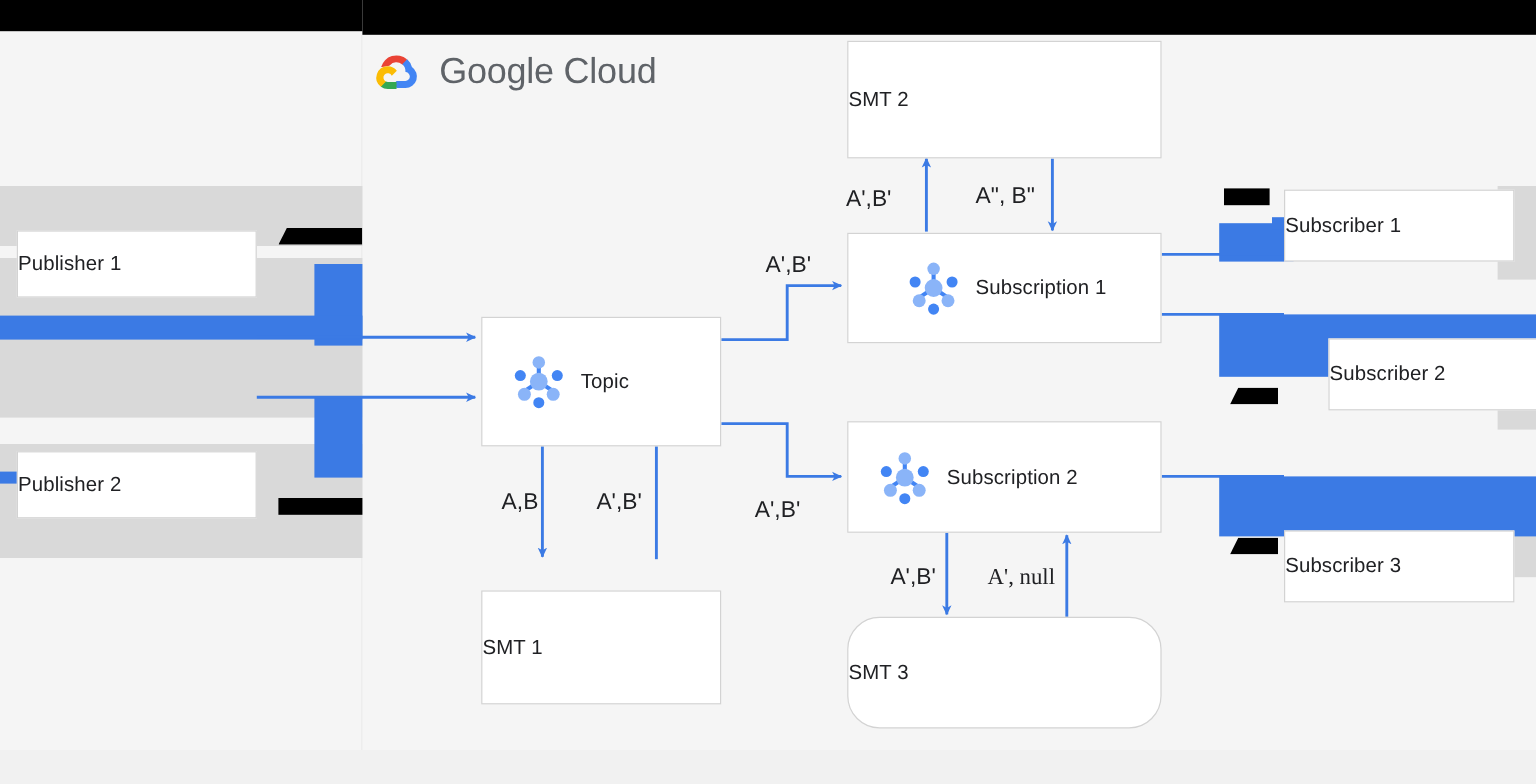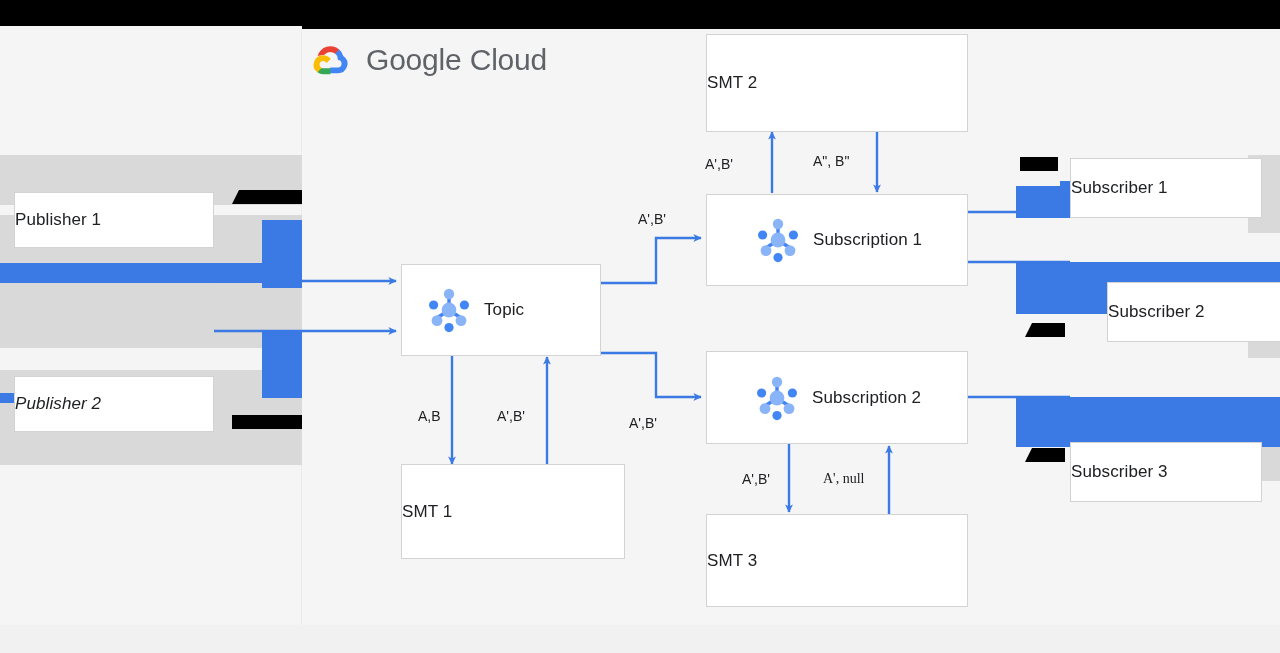--- a/index.html
+++ b/index.html
@@ -48,21 +48,21 @@
   .node.with-icon .label{margin-left:6px;}
   .pubsub-icon{
     width:58px;height:58px;
     margin-left:18px;
     flex:0 0 auto;
   }
 
   
   .edge-label{
     position:absolute;
-    font-size:14px;
+    font-size:19px;
     color:#202124;
     white-space:nowrap;
   }
   svg.wires{position:absolute;left:0;top:0;width:1280px;height:653px;overflow:visible;}
 
   
   .gc-logo{position:absolute;left:310px;top:40px;display:flex;align-items:center;}
   .gc-logo .mark{width:44px;height:40px;flex:0 0 auto;}
   .gc-logo .wordmark{
     margin-left:12px;
@@ -158,45 +158,45 @@
         <path d="M14.3 14.7A10.4 10.4 0 0 0 8.1 33.4l4.6-4.7a4 4 0 1 1 5.3-5.3l4.6-4.6a10.3 10.3 0 0 0-8.3-4.1z" fill="#fbbc04"></path>
       </svg>
     </span>
     <span class="wordmark">Google Cloud</span>
   </div>
 
   <div class="node" style="left:14px;top:192px;width:200px;height:56px;">
     <span class="label">Publisher 1</span>
   </div>
 
-  <div class="node" style="left:14px;top:376px;width:200px;height:56px;font-style:italic;">
+  <div class="node" style="left:14px;top:376px;width:200px;height:56px;">
     <span class="label">Publisher 2</span>
   </div>
 
-  <div class="node with-icon" style="left:401px;top:264px;width:200px;height:92px;">
+  <div class="node with-icon" style="left:401px;top:264px;width:200px;height:108px;">
     <span class="pubsub-icon">
       <svg viewBox="0 0 58 58" width="58" height="58" aria-hidden="true">
         <g stroke="#4285f4" stroke-width="3.4" stroke-linecap="round">
           <line x1="29" y1="29" x2="29" y2="16"></line>
           <line x1="29" y1="29" x2="41" y2="37"></line>
           <line x1="29" y1="29" x2="17" y2="37"></line>
         </g>
         <circle cx="29" cy="29" r="7.4" fill="#8ab4f8"></circle>
         <circle cx="29" cy="13" r="5.2" fill="#8ab4f8"></circle>
         <circle cx="13.6" cy="24" r="4.6" fill="#4285f4"></circle>
         <circle cx="44.4" cy="24" r="4.6" fill="#4285f4"></circle>
         <circle cx="17" cy="39.6" r="5.4" fill="#8ab4f8"></circle>
         <circle cx="41" cy="39.6" r="5.4" fill="#8ab4f8"></circle>
         <circle cx="29" cy="46.6" r="4.6" fill="#4285f4"></circle>
       </svg>
     </span>
     <span class="label">Topic</span>
   </div>
 
-  <div class="node" style="left:401px;top:464px;width:224px;height:95px;">
+  <div class="node" style="left:401px;top:492px;width:200px;height:95px;">
     <span class="label">SMT 1</span>
   </div>
 
   <div class="node" style="left:706px;top:34px;width:262px;height:98px;">
     <span class="label">SMT 2</span>
   </div>
 
   <div class="node with-icon" style="left:706px;top:194px;width:262px;height:92px;padding-left:24px;">
     <span class="pubsub-icon">
       <svg viewBox="0 0 58 58" width="58" height="58" aria-hidden="true">
@@ -210,41 +210,41 @@
         <circle cx="13.6" cy="24" r="4.6" fill="#4285f4"></circle>
         <circle cx="44.4" cy="24" r="4.6" fill="#4285f4"></circle>
         <circle cx="17" cy="39.6" r="5.4" fill="#8ab4f8"></circle>
         <circle cx="41" cy="39.6" r="5.4" fill="#8ab4f8"></circle>
         <circle cx="29" cy="46.6" r="4.6" fill="#4285f4"></circle>
       </svg>
     </span>
     <span class="label">Subscription 1</span>
   </div>
 
-  <div class="node with-icon" style="left:706px;top:351px;width:262px;height:93px;padding-left:23px;">
+  <div class="node with-icon" style="left:706px;top:351px;width:262px;height:93px;">
     <span class="pubsub-icon">
       <svg viewBox="0 0 58 58" width="58" height="58" aria-hidden="true">
         <g stroke="#4285f4" stroke-width="3.4" stroke-linecap="round">
           <line x1="29" y1="29" x2="29" y2="16"></line>
           <line x1="29" y1="29" x2="41" y2="37"></line>
           <line x1="29" y1="29" x2="17" y2="37"></line>
         </g>
         <circle cx="29" cy="29" r="7.4" fill="#8ab4f8"></circle>
         <circle cx="29" cy="13" r="5.2" fill="#8ab4f8"></circle>
         <circle cx="13.6" cy="24" r="4.6" fill="#4285f4"></circle>
         <circle cx="44.4" cy="24" r="4.6" fill="#4285f4"></circle>
         <circle cx="17" cy="39.6" r="5.4" fill="#8ab4f8"></circle>
         <circle cx="41" cy="39.6" r="5.4" fill="#8ab4f8"></circle>
         <circle cx="29" cy="46.6" r="4.6" fill="#4285f4"></circle>
       </svg>
     </span>
     <span class="label">Subscription 2</span>
   </div>
 
-  <div class="node" style="left:706px;top:514px;width:262px;height:93px;">
+  <div class="node" style="left:706px;top:514px;width:262px;height:93px;border-radius:27px;">
     <span class="label">SMT 3</span>
   </div>
 
   <div class="node" style="left:1070px;top:158px;width:192px;height:60px;">
     <span class="label">Subscriber 1</span>
   </div>
 
   <div class="node" style="left:1070px;top:282px;width:192px;height:60px;margin-left:37px;">
     <span class="label">Subscriber 2</span>
   </div>

